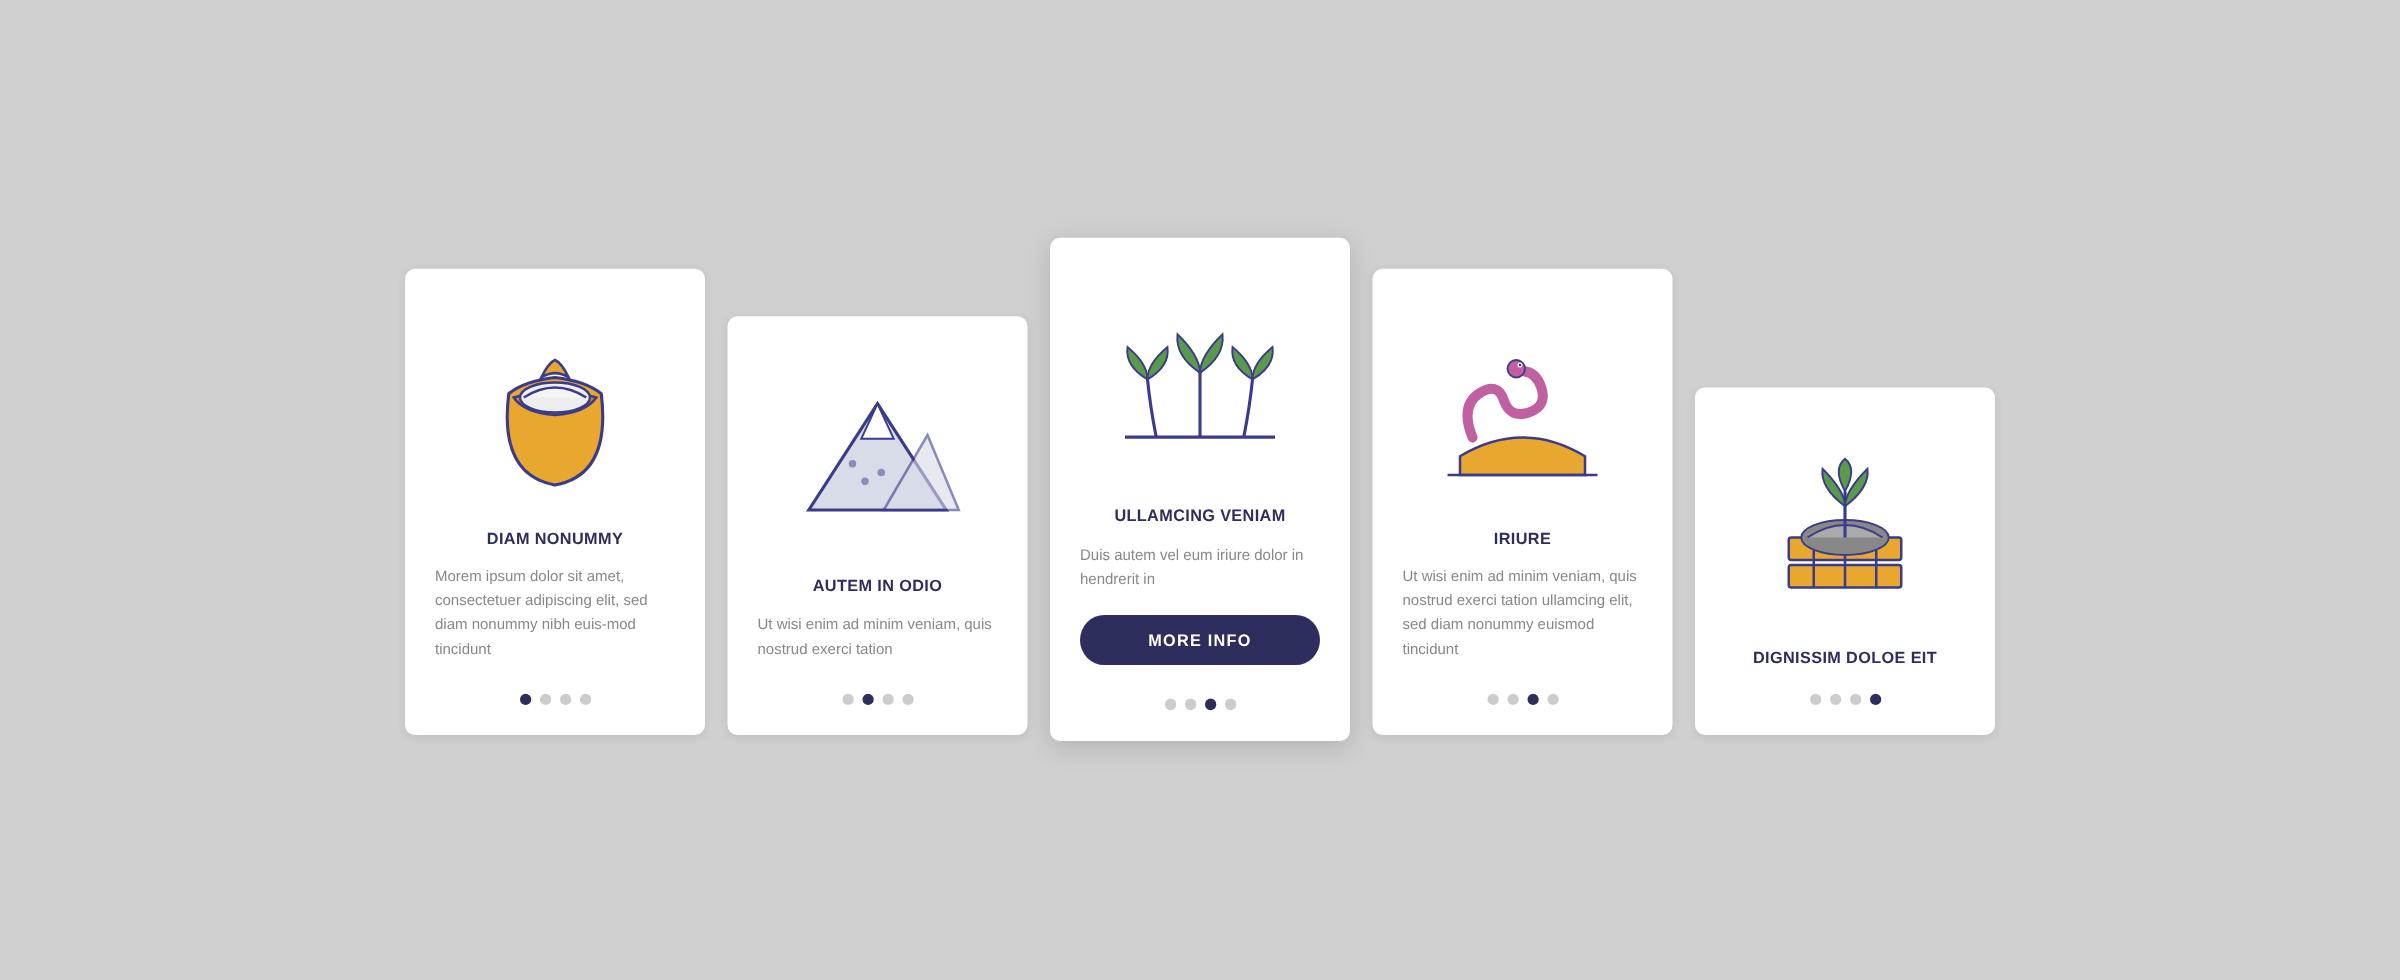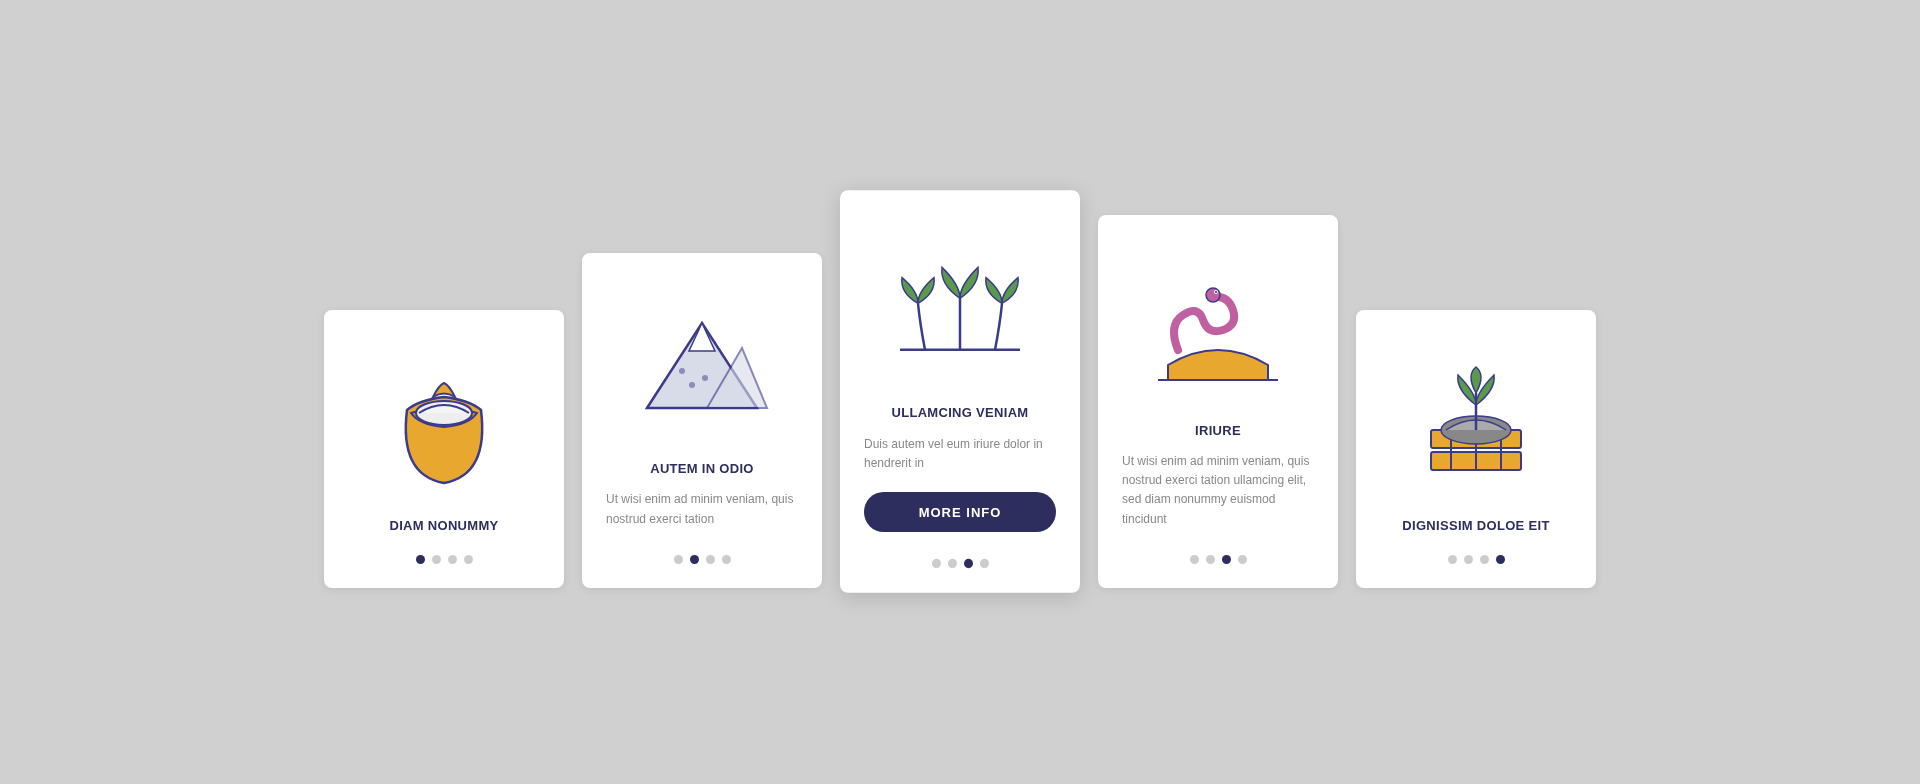--- a/index.html
+++ b/index.html
@@ -103,20 +103,21 @@
         <path d="M22 58 Q55 48 88 58 Q80 70 55 72 Q30 70 22 58Z" fill="#d4921a" stroke="#3b3b8c" stroke-width="2"></path>
 
         <ellipse cx="55" cy="58" rx="28" ry="12" fill="#eee" stroke="#3b3b8c" stroke-width="2"></ellipse>
 
         <path d="M30 58 Q55 42 80 58" fill="#f5f5f5" stroke="#3b3b8c" stroke-width="2"></path>
 
         <path d="M44 42 Q55 35 66 42 Q60 30 55 28 Q50 30 44 42Z" fill="#e8a830" stroke="#3b3b8c" stroke-width="2"></path>
       </svg>
     </div>
     <div class="card-title">DIAM NONUMMY</div>
+    <div class="card-text">Morem ipsum dolor sit amet, consectetuer adipiscing elit, sed diam nonummy nibh euis-mod tincidunt</div>
     <div class="dots">
       <div class="dot active"></div>
       <div class="dot"></div>
       <div class="dot"></div>
       <div class="dot"></div>
     </div>
   </div>
 
   <div class="card">
     <div class="icon-area">

